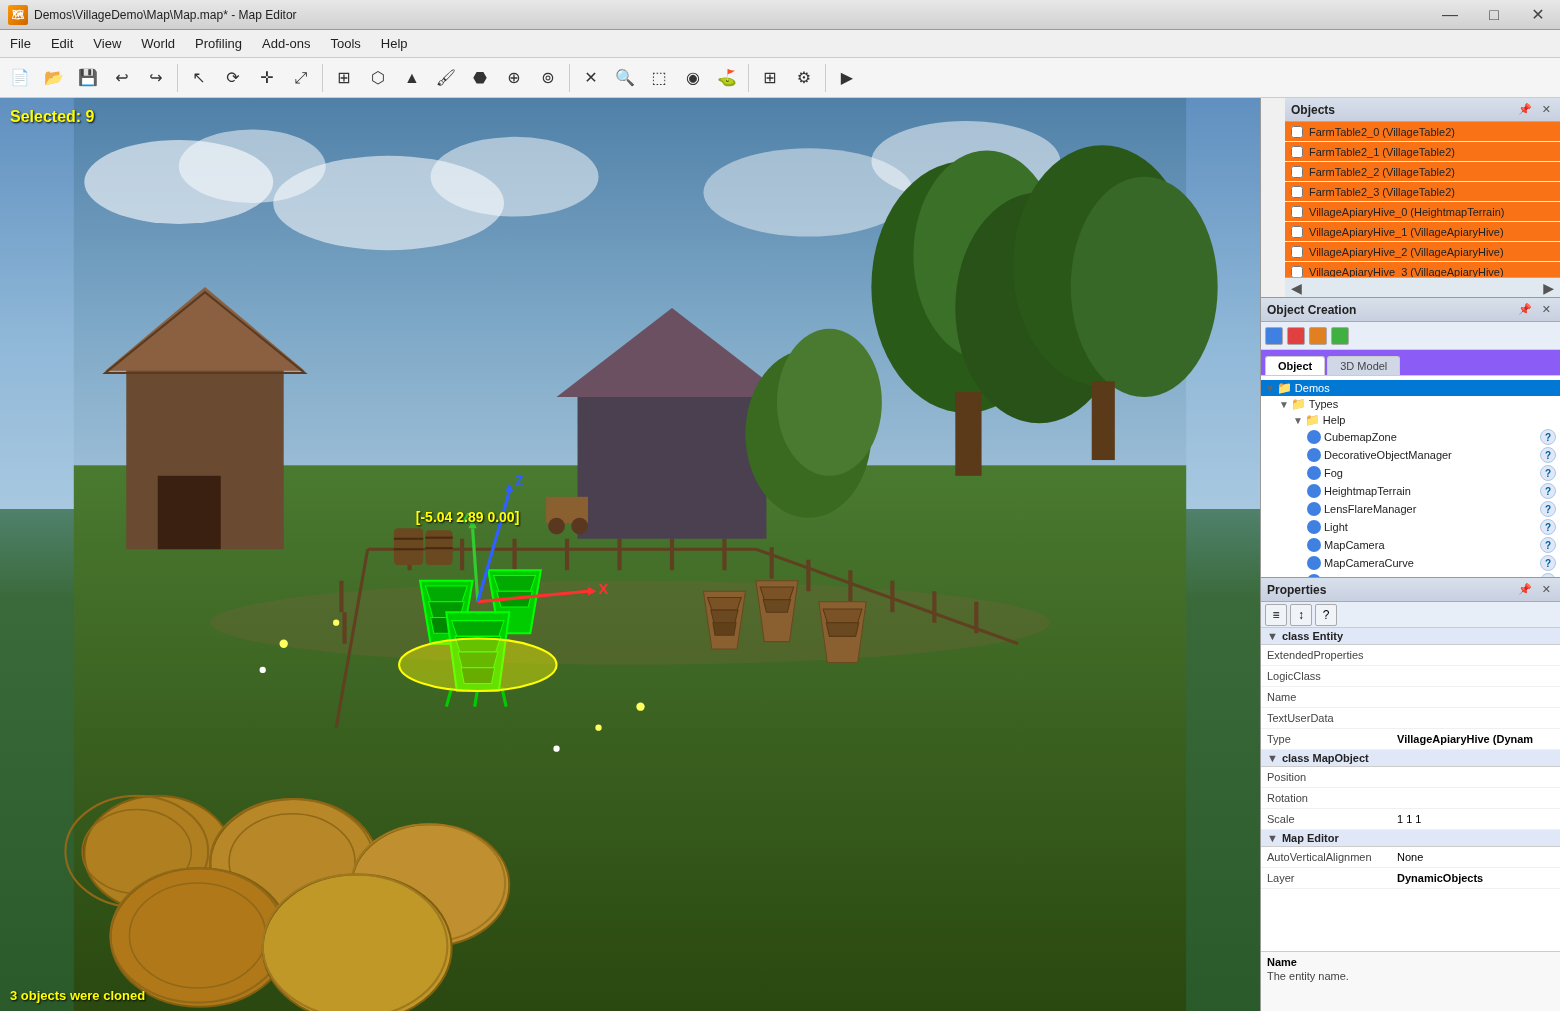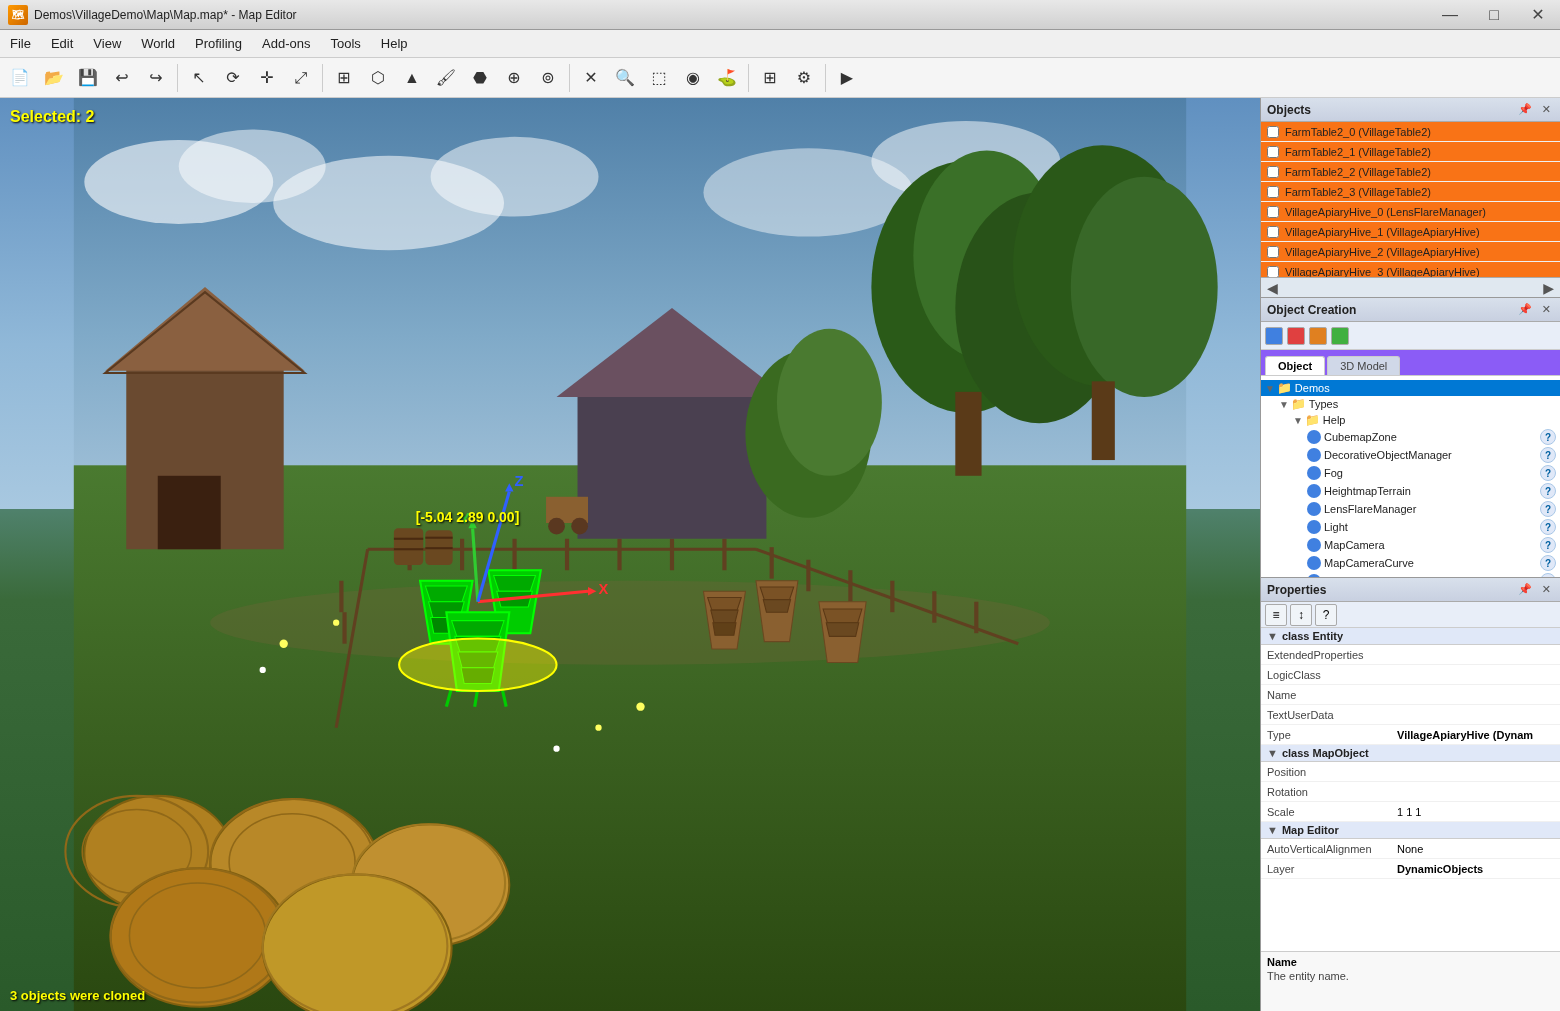--- a/index.html
+++ b/index.html
@@ -82,21 +82,21 @@
 
     
     #right-panel {
       width: 300px; display: flex; flex-direction: column;
       background: #f0f0f0; border-left: 1px solid #999;
     }
 
     
     #objects-panel {
       height: 200px; border-bottom: 1px solid #999;
-      display: flex; flex-direction: column;
+      display: flex; flex-direction: column; padding-left: 24px;
     }
     .panel-header {
       height: 24px; background: linear-gradient(to bottom, #d8e0ec, #c8d0e0);
       display: flex; align-items: center; justify-content: space-between;
       padding: 0 6px; border-bottom: 1px solid #aaa;
     }
     .panel-title { font-weight: bold; font-size: 12px; color: #222; }
     .panel-controls { display: flex; gap: 4px; }
     .panel-ctrl-btn { font-size: 11px; color: #555; cursor: pointer; padding: 1px 3px; }
     .panel-content { flex: 1; overflow-y: auto; background: #f97316; }
@@ -166,21 +166,21 @@
       cursor: pointer; font-size: 12px; background: #f0f4f8;
     }
     .props-content { flex: 1; overflow-y: auto; background: white; }
     .prop-section-header {
       background: #e0e8f8; padding: 2px 6px; font-size: 11px; font-weight: bold;
       color: #222; border-bottom: 1px solid #ccc; display: flex; align-items: center;
       cursor: pointer;
     }
     .prop-section-header .collapse-icon { margin-right: 4px; color: #555; }
     .prop-row {
-      display: flex; align-items: center; padding: 4px 6px; height: 20px;
+      display: flex; align-items: center; padding: 10px 6px; height: 20px;
       border-bottom: 1px solid #f0f0f0; font-size: 11px;
     }
     .prop-name { width: 130px; color: #444; flex-shrink: 0; }
     .prop-value { flex: 1; color: #000; font-weight: normal; }
     .prop-value.bold { font-weight: bold; }
     .props-footer {
       height: 60px; background: #f8f8f8; border-top: 1px solid #ccc; padding: 4px 6px;
     }
     .props-footer .footer-name { font-weight: bold; font-size: 11px; margin-bottom: 2px; }
     .props-footer .footer-desc { font-size: 11px; color: #444; }
@@ -405,21 +405,21 @@
         <circle cx="180" cy="545" r="3" fill="#ffffff"></circle>
         <circle cx="500" cy="600" r="3" fill="#ffff60"></circle>
         <circle cx="540" cy="580" r="4" fill="#ffff60"></circle>
         <circle cx="460" cy="620" r="3" fill="#ffffff"></circle>
 
         <rect x="450" y="380" width="40" height="25" fill="#8a6030"></rect>
         <circle cx="460" cy="408" r="8" fill="#5a3820"></circle>
         <circle cx="482" cy="408" r="8" fill="#5a3820"></circle>
       </svg>
 
-      <div id="selected-status">Selected: 2</div>
+      <div id="selected-status">Selected: 9</div>
       <div id="coord-display">[-5.04 2.89 0.00]</div>
       <div id="status-message">3 objects were cloned</div>
     </div>
   </div>
 
   <div id="right-panel">
 
     <div id="objects-panel">
       <div class="panel-header">
         <span class="panel-title">Objects</span>
@@ -440,21 +440,21 @@
           <div class="obj-item">
             <input type="checkbox" style="">
             <span>FarmTable2_2 (VillageTable2)</span>
           </div>
           <div class="obj-item">
             <input type="checkbox" style="">
             <span>FarmTable2_3 (VillageTable2)</span>
           </div>
           <div class="obj-item">
             <input type="checkbox" style="">
-            <span>VillageApiaryHive_0 (LensFlareManager)</span>
+            <span>VillageApiaryHive_0 (HeightmapTerrain)</span>
           </div>
           <div class="obj-item">
             <input type="checkbox" style="">
             <span>VillageApiaryHive_1 (VillageApiaryHive)</span>
           </div>
           <div class="obj-item">
             <input type="checkbox" style="">
             <span>VillageApiaryHive_2 (VillageApiaryHive)</span>
           </div>
           <div class="obj-item">

